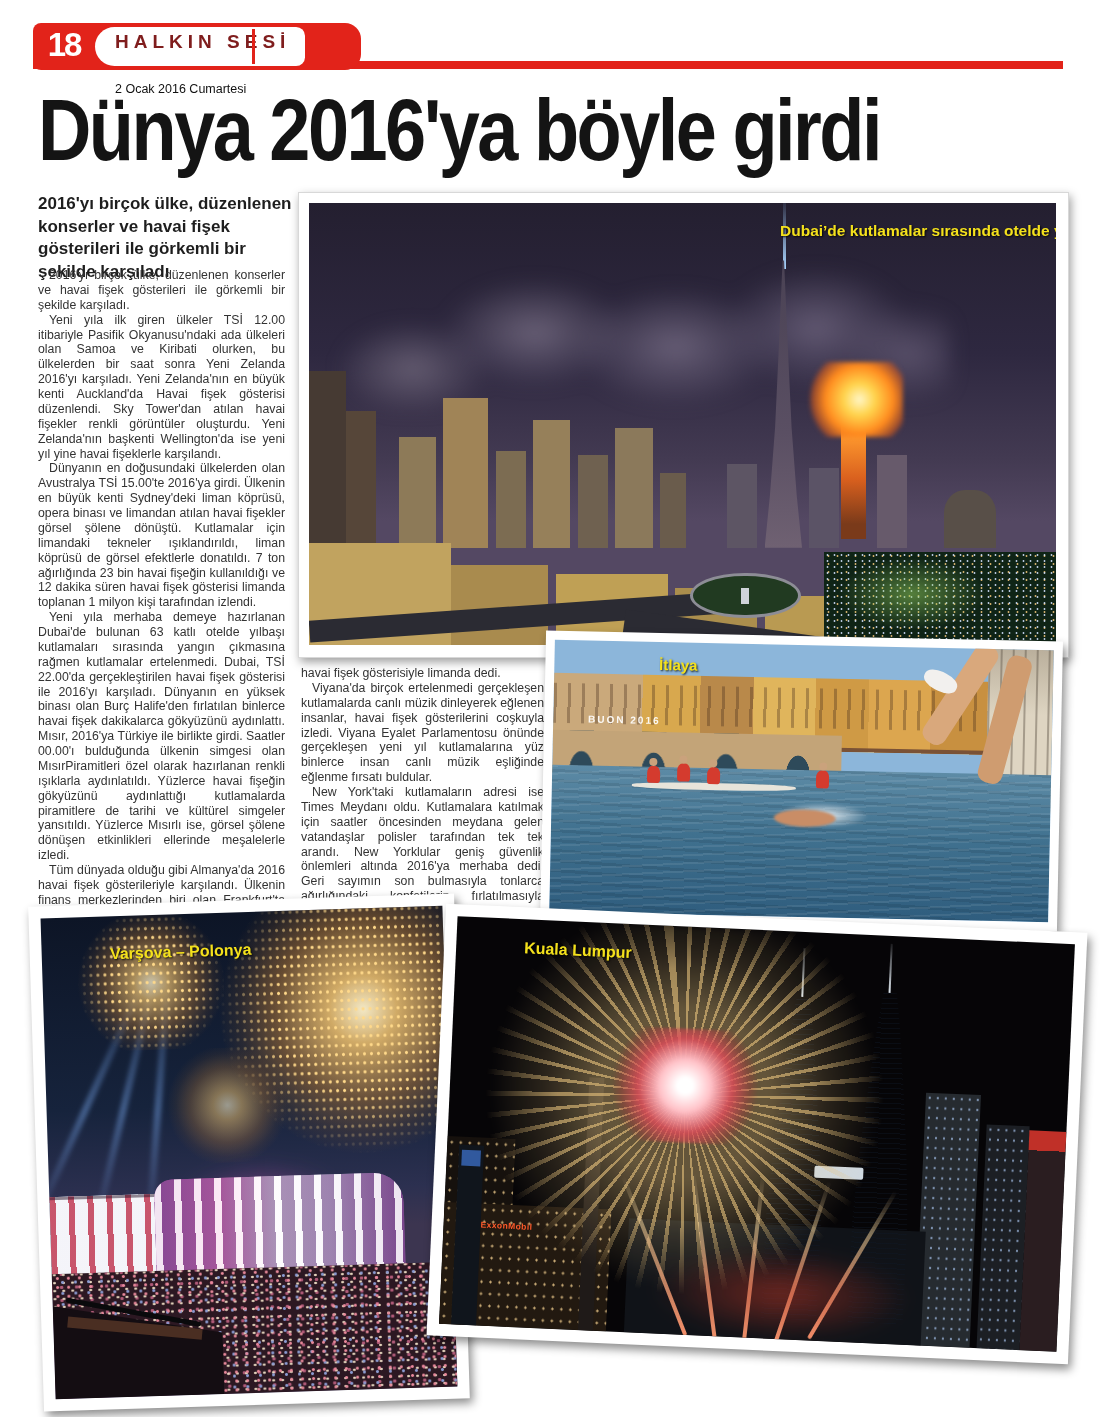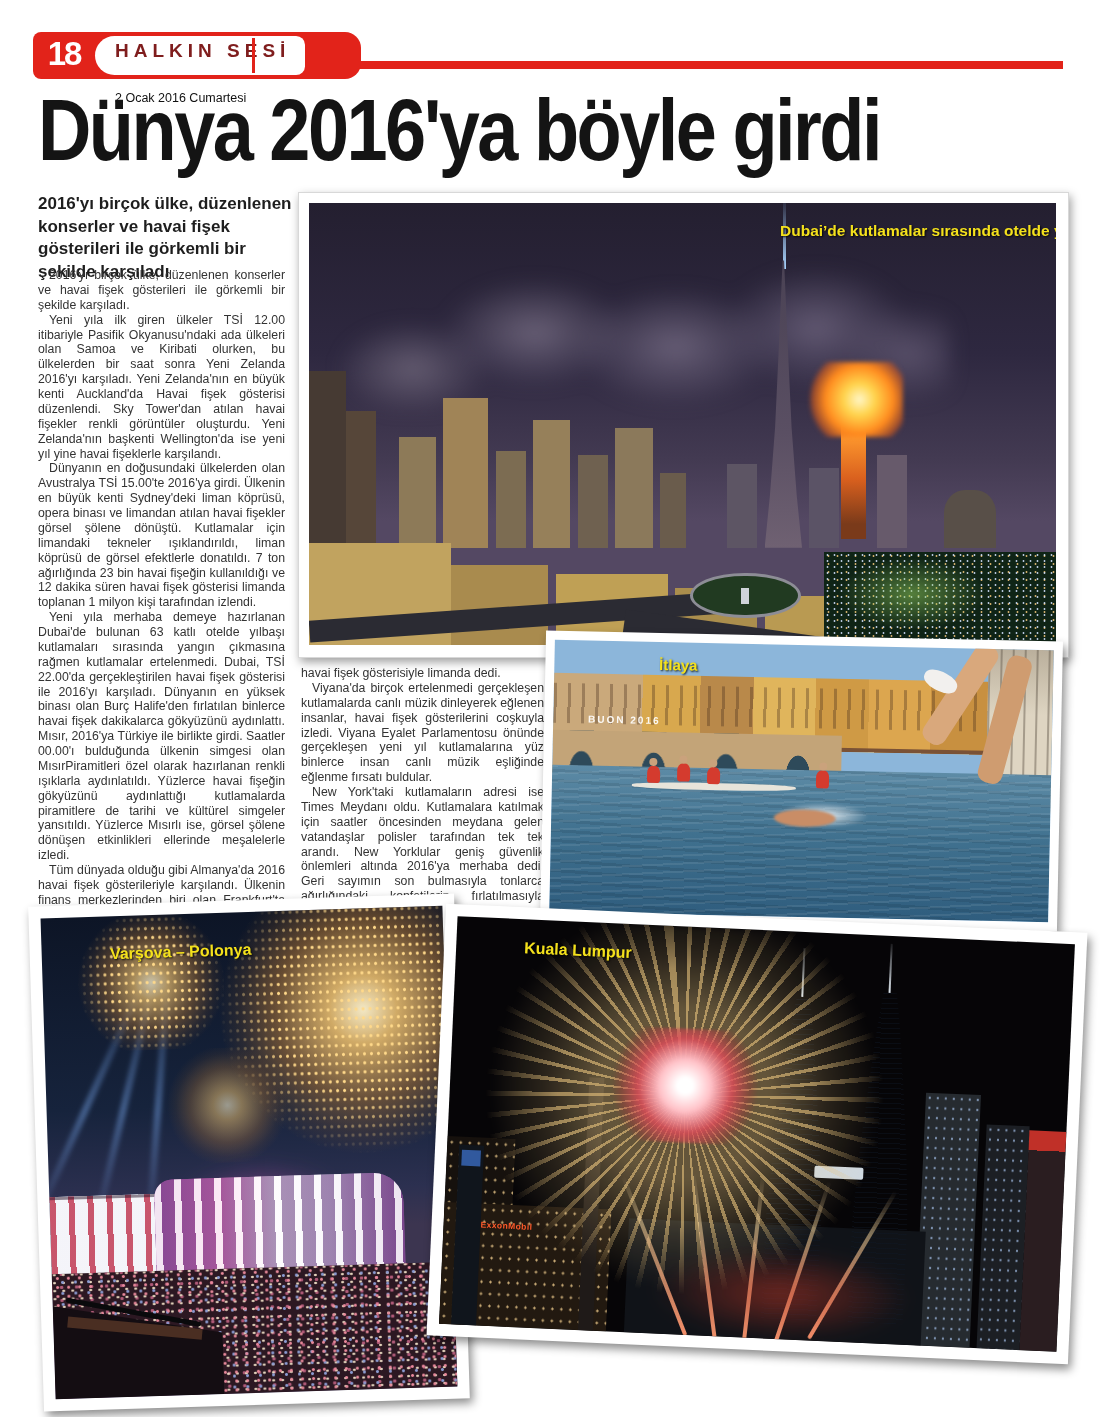--- a/index.html
+++ b/index.html
@@ -1,21 +1,21 @@
 <!DOCTYPE html>
 <html><head>
 <meta charset="utf-8">
 <style>
   html,body{margin:0;padding:0;background:#9a9a9a;}
   .page{position:relative;width:1102px;height:1417px;background:#ffffff;overflow:hidden;
         font-family:"Liberation Sans",sans-serif;margin:0 auto;}
 
   
   .mast-red-line{position:absolute;left:33px;top:61px;width:1030px;height:8px;background:#e2231a;}
-  .mast-box{position:absolute;left:33px;top:32px;width:328px;height:47px;background:#e2231a;
+  .mast-box{position:absolute;left:33px;top:23px;width:328px;height:47px;background:#e2231a;
             border-radius:8px 16px 16px 8px;}
   .mast-white{position:absolute;left:62px;top:4px;width:210px;height:39px;background:#ffffff;
               border-radius:22px 10px 10px 22px;}
   .mast-num{position:absolute;left:0;top:3px;width:62px;text-align:center;color:#ffffff;
             font-size:33px;font-weight:bold;letter-spacing:-2px;}
   .mast-title{position:absolute;left:20px;top:4px;font-size:19px;font-weight:bold;color:#7f1d1d;
               letter-spacing:5px;white-space:nowrap;}
   .mast-date{position:absolute;left:20px;top:21px;font-size:12.5px;font-weight:normal;color:#111;white-space:nowrap;margin-top:34px;}
   .mast-vline{position:absolute;left:157px;top:2px;width:3px;height:35px;background:#e2231a;}
   .section-label{position:absolute;left:860px;top:26px;width:203px;text-align:right;

